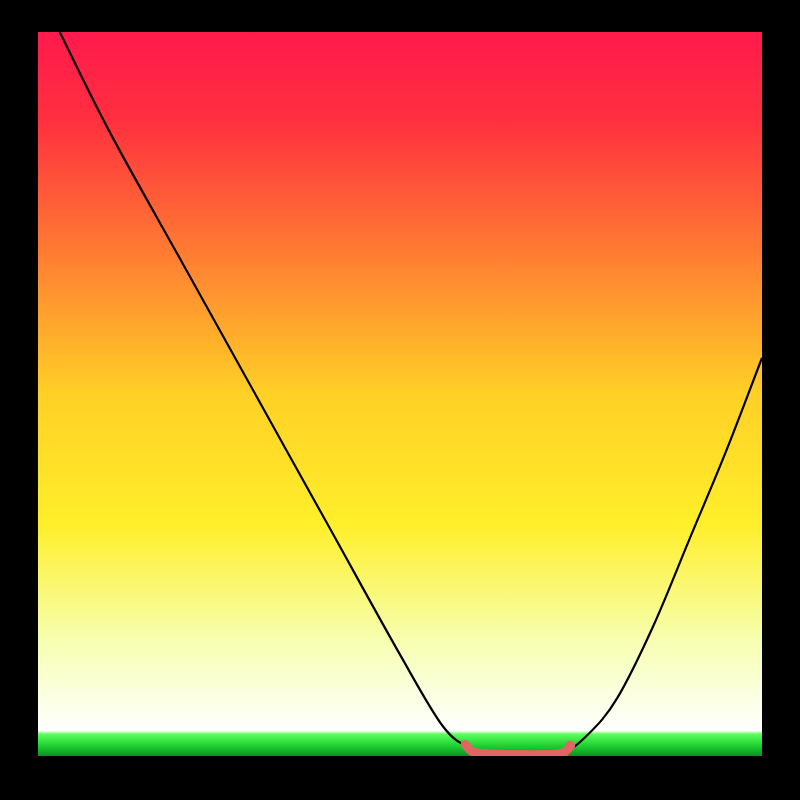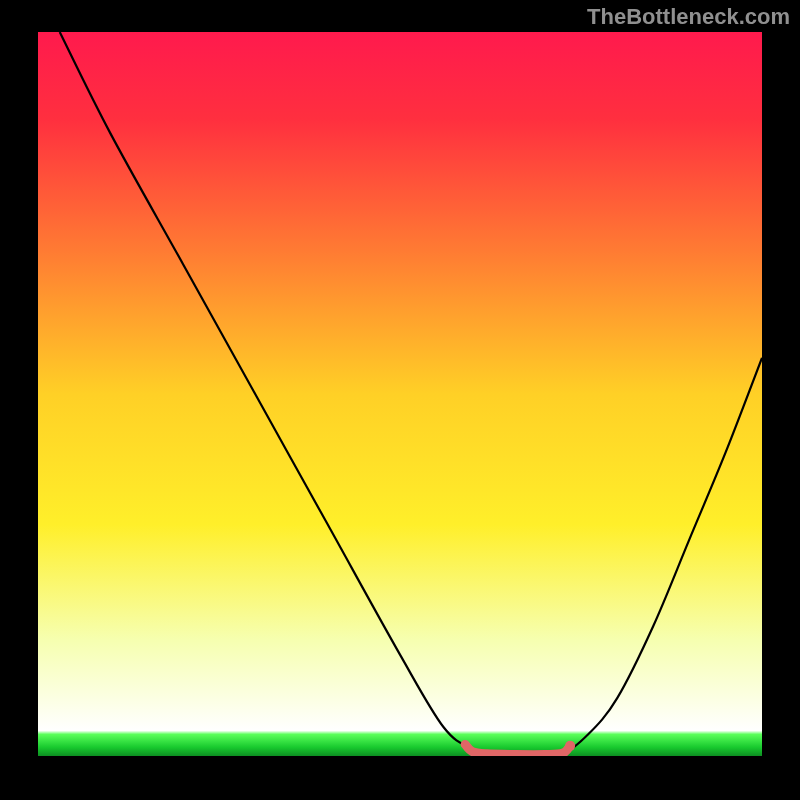--- a/index.html
+++ b/index.html
@@ -31,21 +31,20 @@
     left: 38px;
     top: 32px;
     width: 724px;
     height: 724px;
   }
 </style>
 </head>
 <body>
 
 <div class="container">
-  <div class="watermark">TheBottleneck.com</div>
   <div class="plot-area">
     <svg width="724" height="724" viewBox="0 0 724 724">
       <defs>
         <linearGradient id="bg-grad" x1="0" y1="0" x2="0" y2="1">
             <stop offset="0%" stop-color="#ff1a4d"></stop>
             <stop offset="12%" stop-color="#ff2f3f"></stop>
             <stop offset="30%" stop-color="#ff7a33"></stop>
             <stop offset="50%" stop-color="#ffd026"></stop>
             <stop offset="68%" stop-color="#ffef2a"></stop>
             <stop offset="84%" stop-color="#f6ffb0"></stop>

